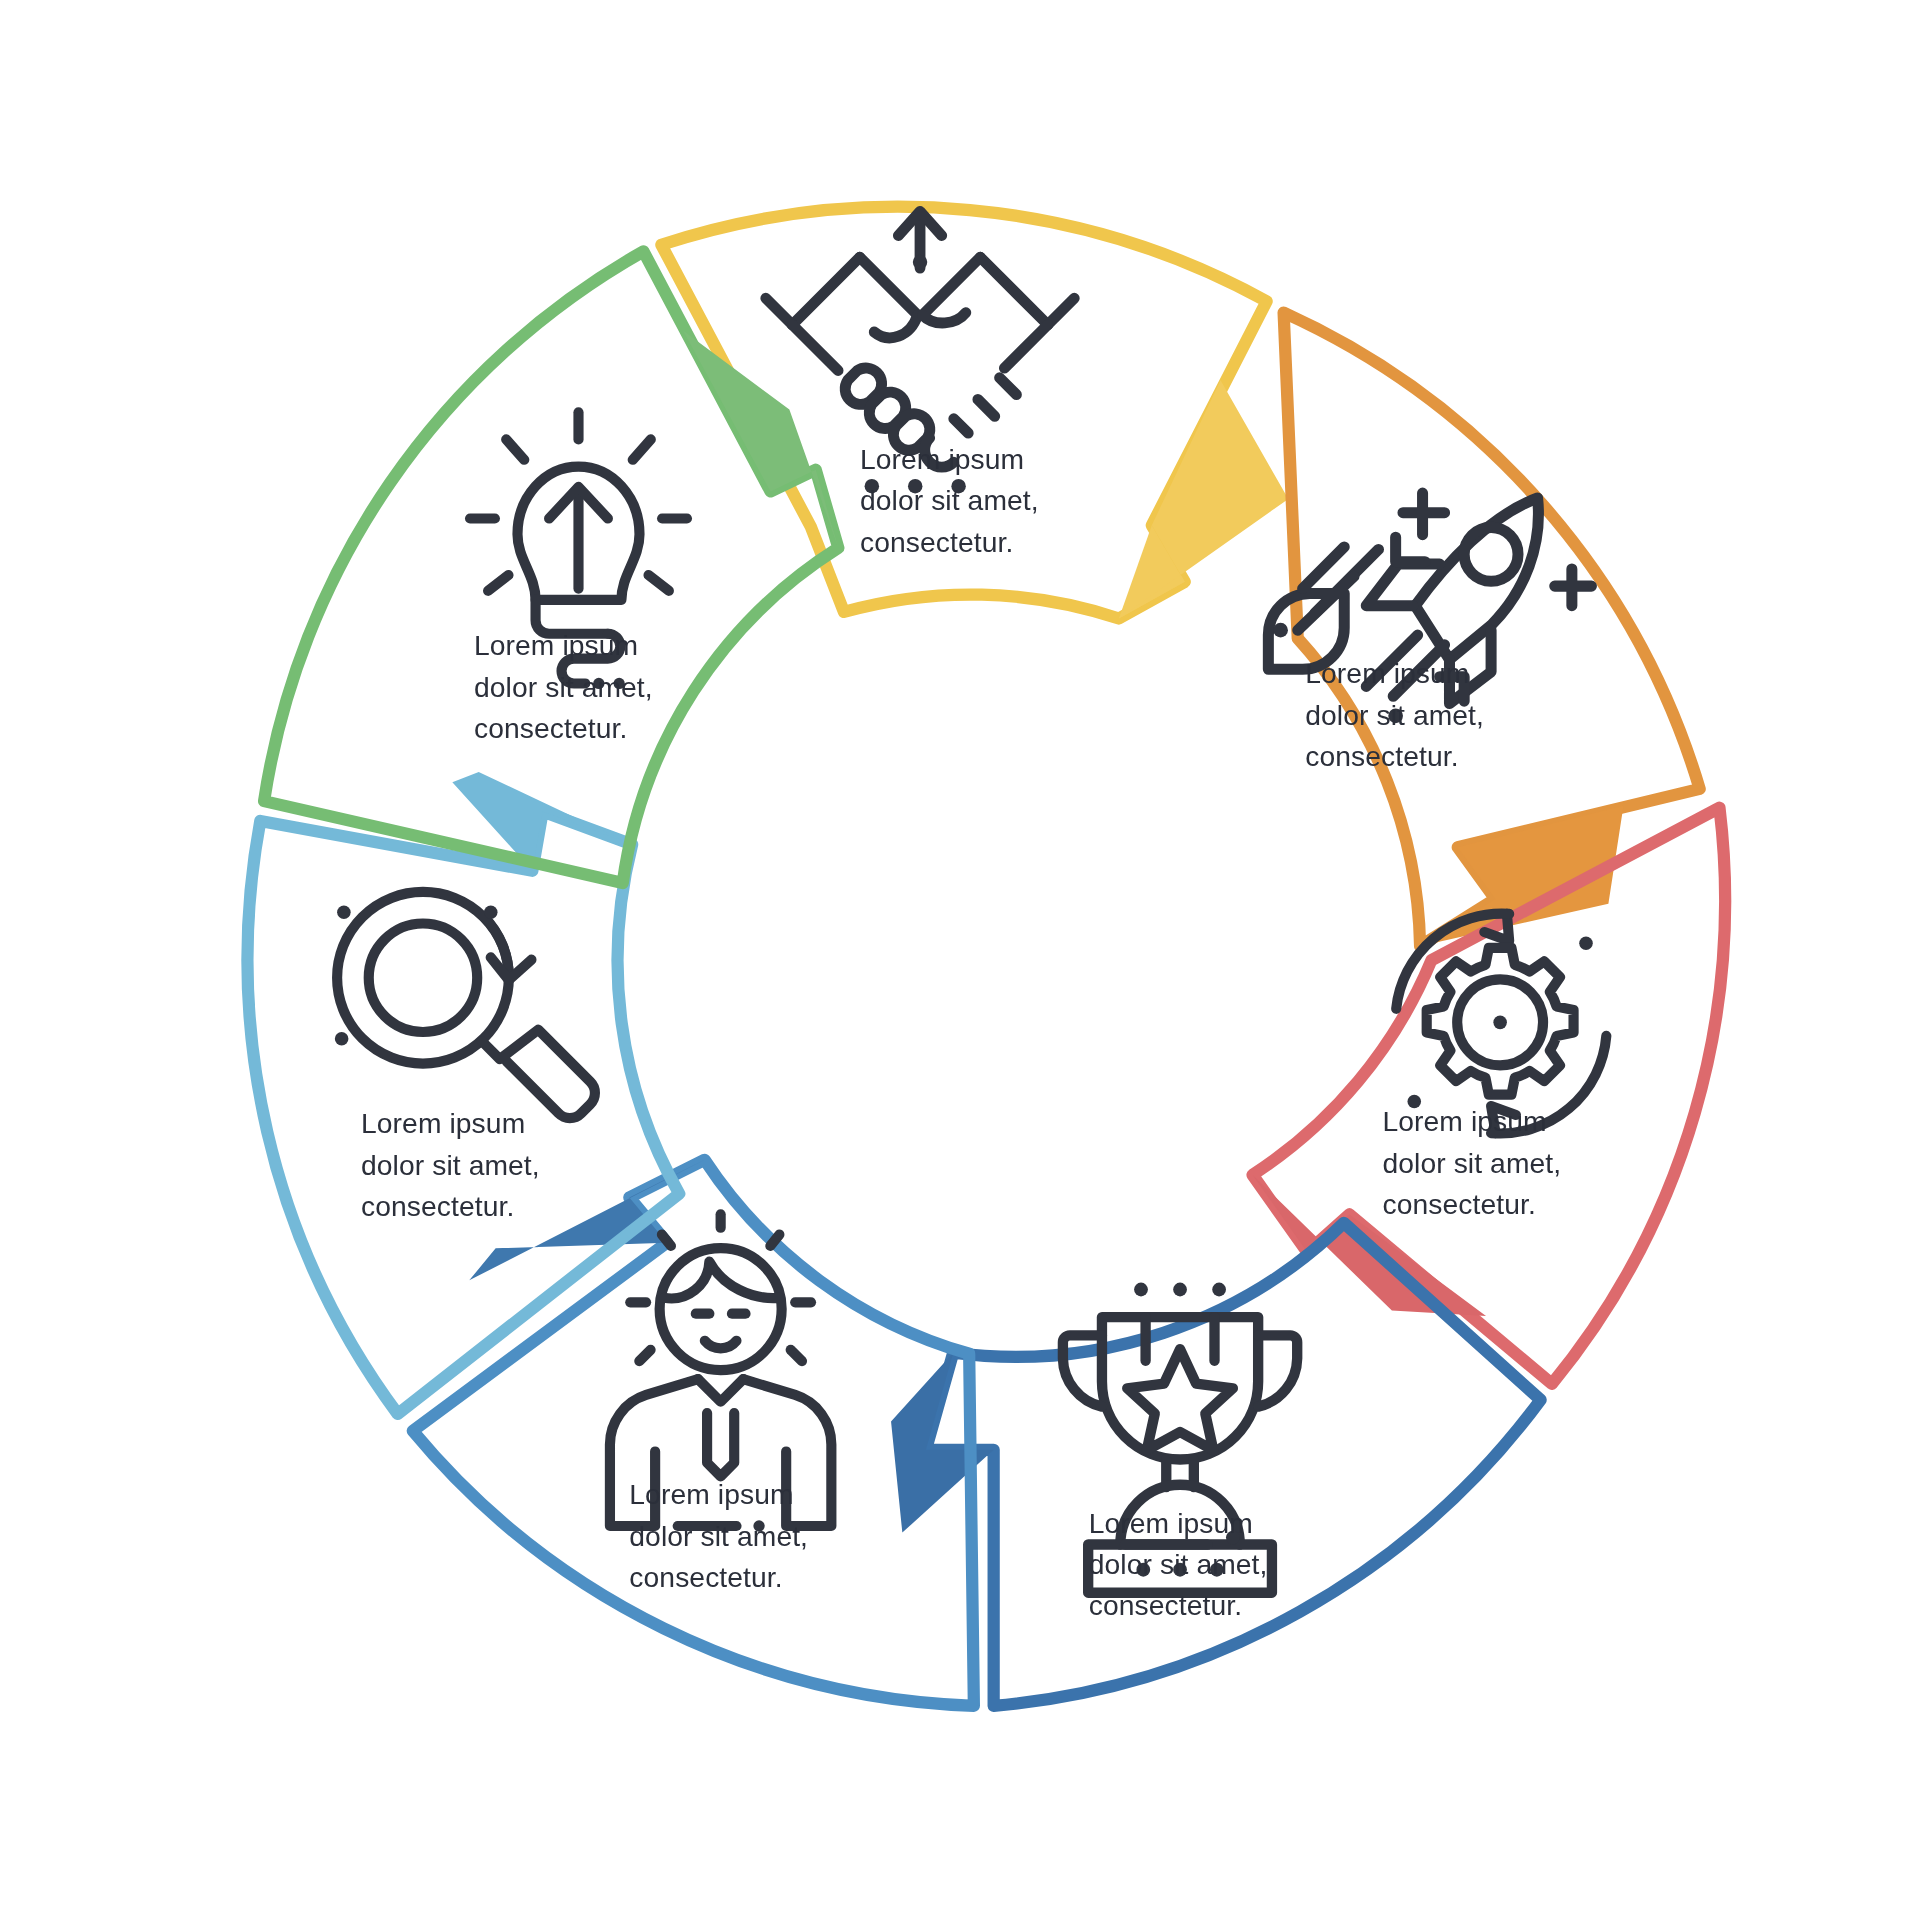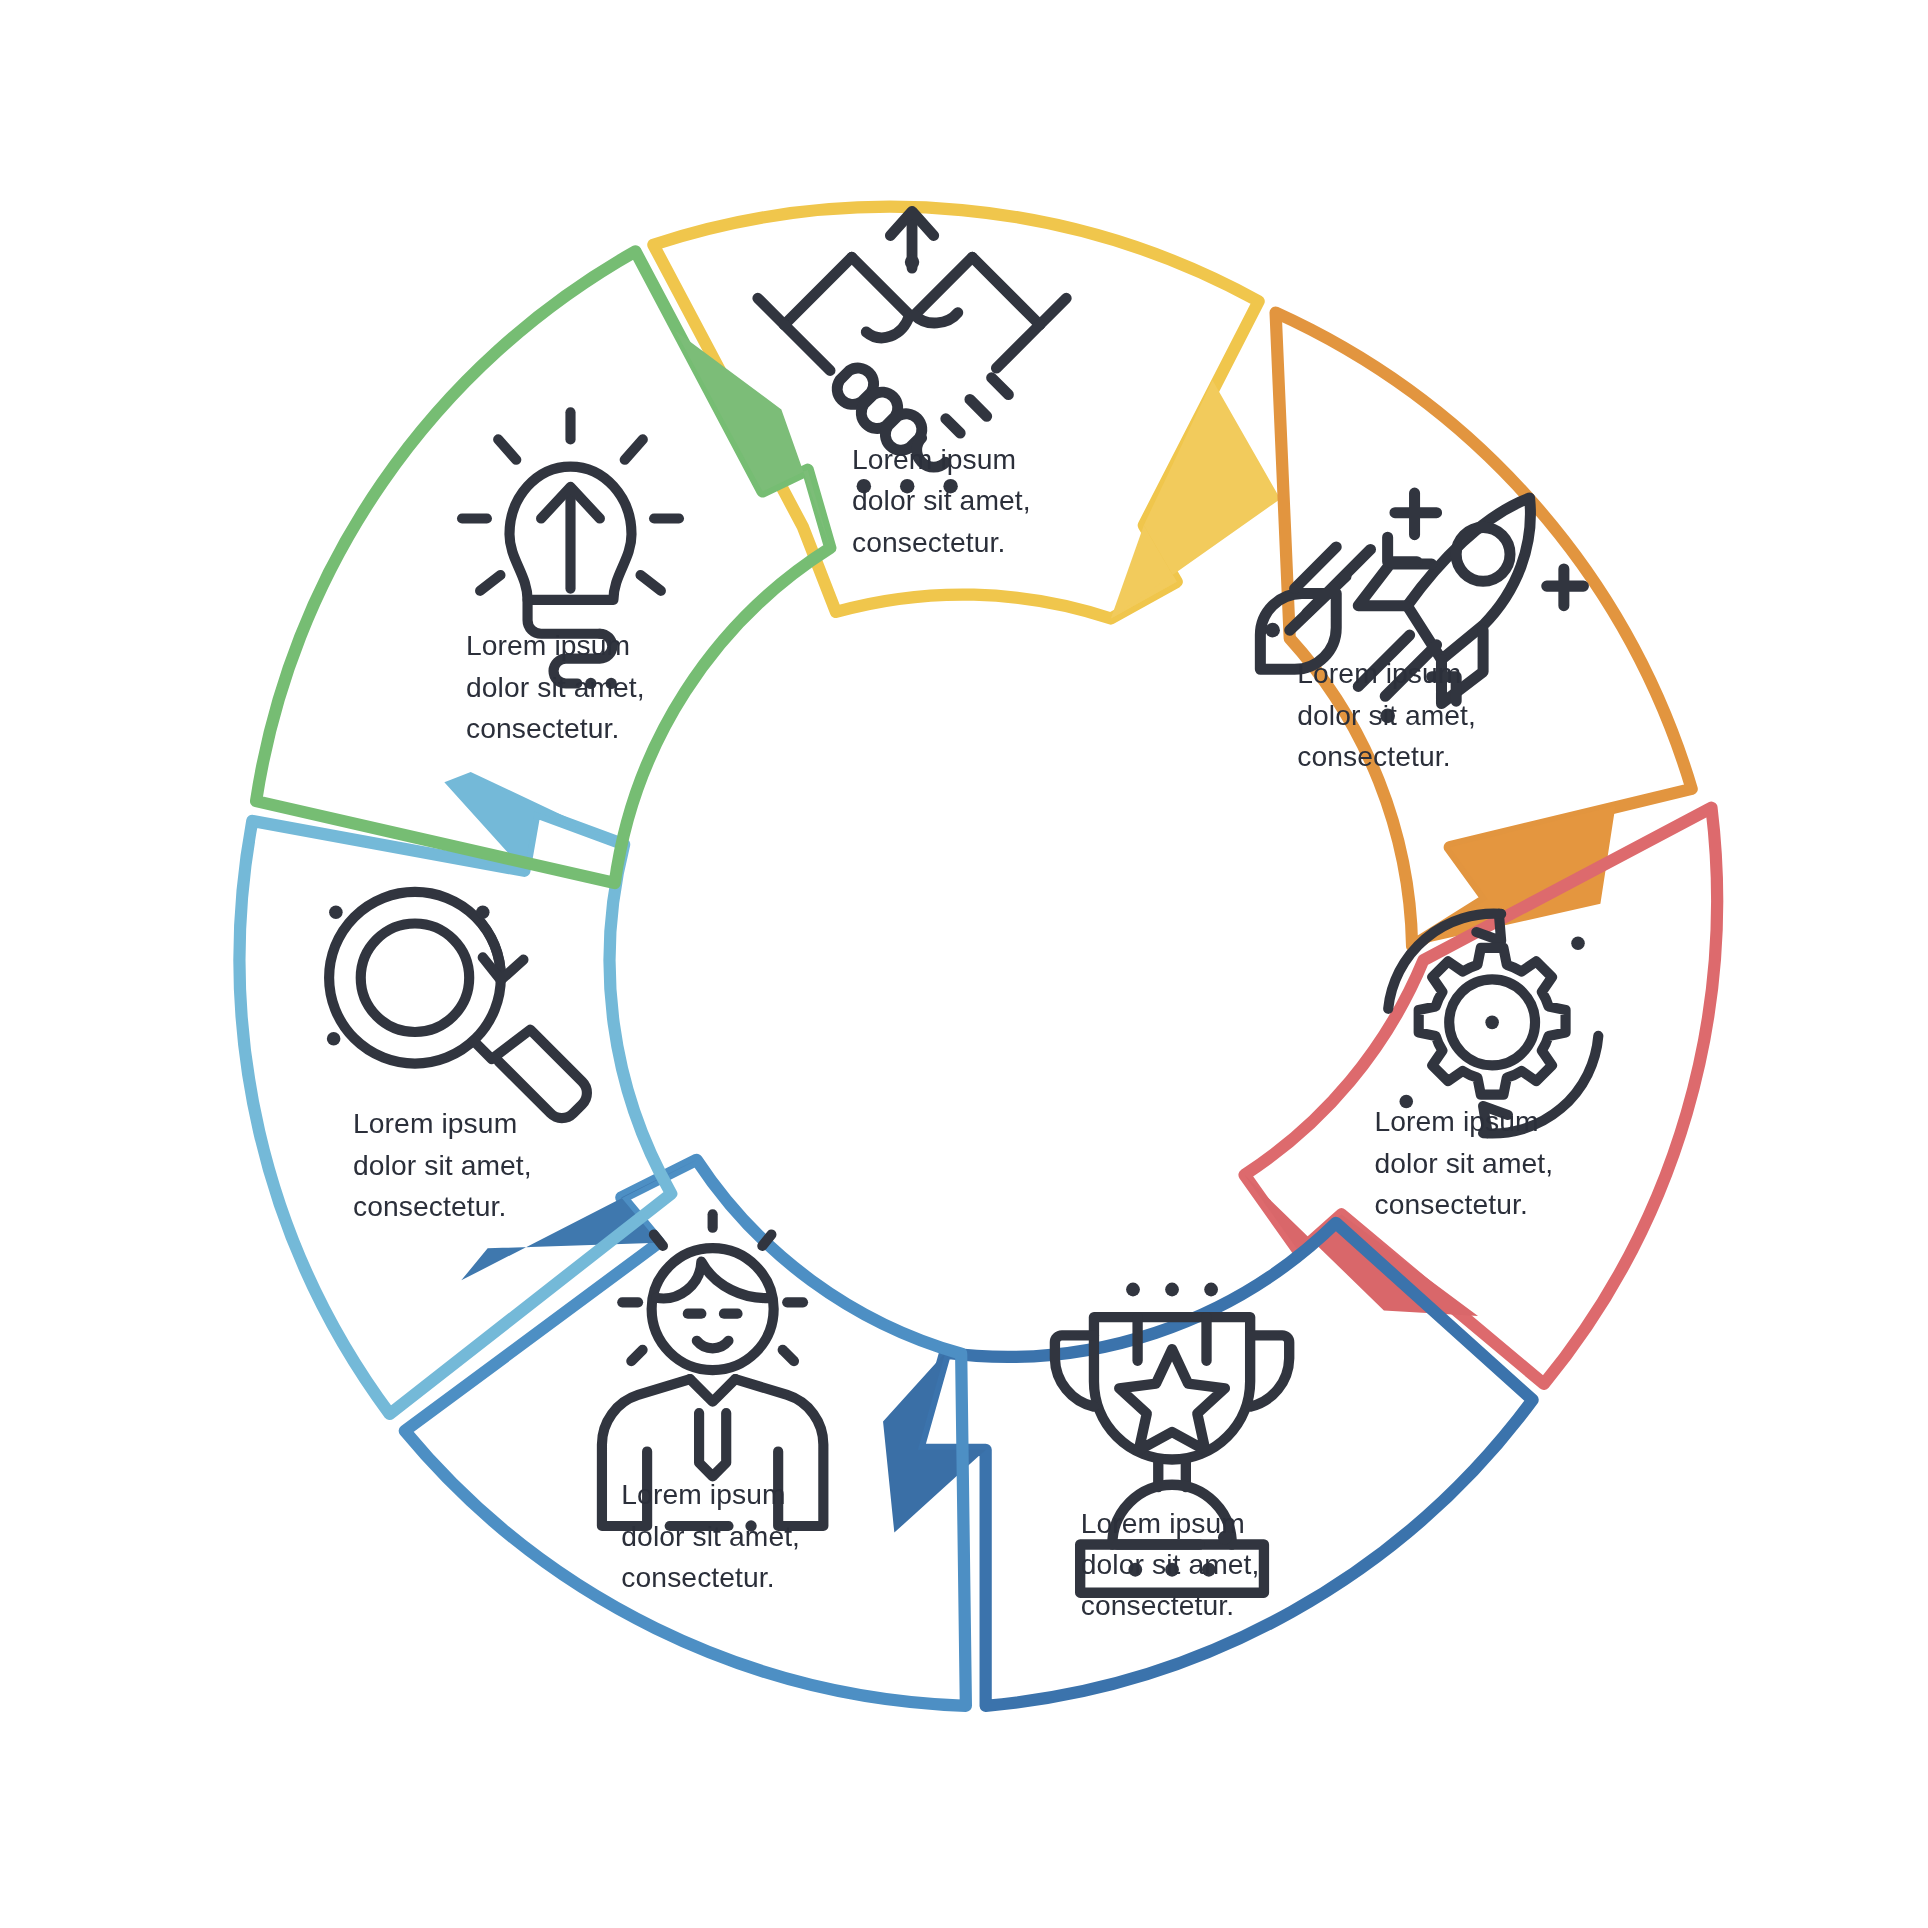--- a/index.html
+++ b/index.html
@@ -1,17 +1,17 @@
 <!DOCTYPE html>
 <html style="font-size:15px"><head>
 <meta charset="utf-8">
 <style>
   html,body{margin:0;padding:0;background:#ffffff;}
   body{width:1928px;height:1928px;overflow:hidden;font-family:"Liberation Sans",sans-serif;}
-  #stage{position:relative;width:1620px;height:1928px;background:#ffffff;}
+  #stage{position:relative;width:1620px;height:1928px;background:#ffffff;margin-left:8px;}
   svg#diagram{position:absolute;left:0;top:0;width:1928px;height:1928px;}
   .seg-outline{fill:none;stroke-width:13;stroke-linecap:round;stroke-linejoin:round;}
   .seg-arrow{stroke:none;}
   .ico{fill:none;stroke:#31353f;stroke-width:9;stroke-linecap:round;stroke-linejoin:round;}
   .ico-fill{fill:#31353f;stroke:none;}
   .seg-text{font-family:"Liberation Sans",sans-serif;font-size:30px;fill:#2b2f3a;
             letter-spacing:.1px;}
   .seg-text tspan{dominant-baseline:middle;}
 </style>
 </head>

